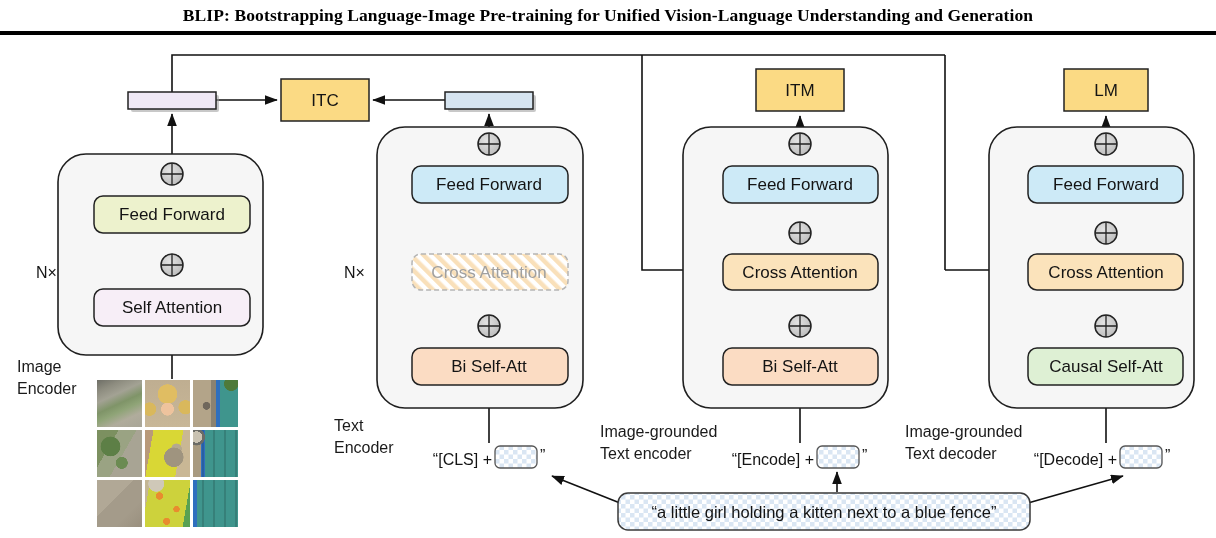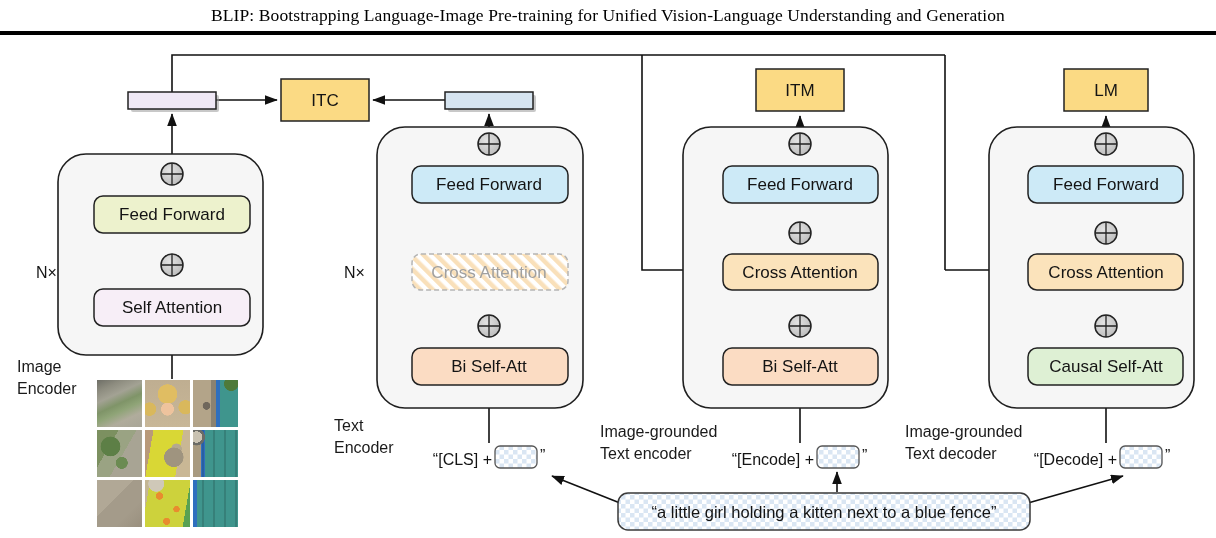--- a/index.html
+++ b/index.html
@@ -1,19 +1,19 @@
 <!DOCTYPE html>
 <html><head>
 <meta charset="utf-8">
 <style>
   html,body{margin:0;padding:0;background:#ffffff;}
   .stage{position:relative;width:1216px;height:538px;background:#ffffff;overflow:hidden;
          font-family:"Liberation Sans","DejaVu Sans",sans-serif;}
   .paper-title{position:absolute;top:5px;left:0;width:1216px;text-align:center;
-         font-family:"Liberation Serif","DejaVu Serif",serif;font-weight:400;
+         font-family:"Liberation Serif","DejaVu Serif",serif;font-weight:700;
          font-size:17.5px;color:#000;letter-spacing:.1px;white-space:nowrap;}
   .title-rule{position:absolute;top:31px;left:0;width:1216px;height:4px;background:#000;}
   svg.diagram{position:absolute;top:0;left:0;}
   svg text{font-family:"Liberation Sans","DejaVu Sans",sans-serif;fill:#141414;}
   .blk{font-size:17px;}
   .headlbl{font-size:17px;}
   .ntimes{font-size:16px;}
   .sidelbl{font-size:16px;fill:#1a1a1a;}
   .tok{font-size:16px;}
   .cap{font-size:16.5px;}

